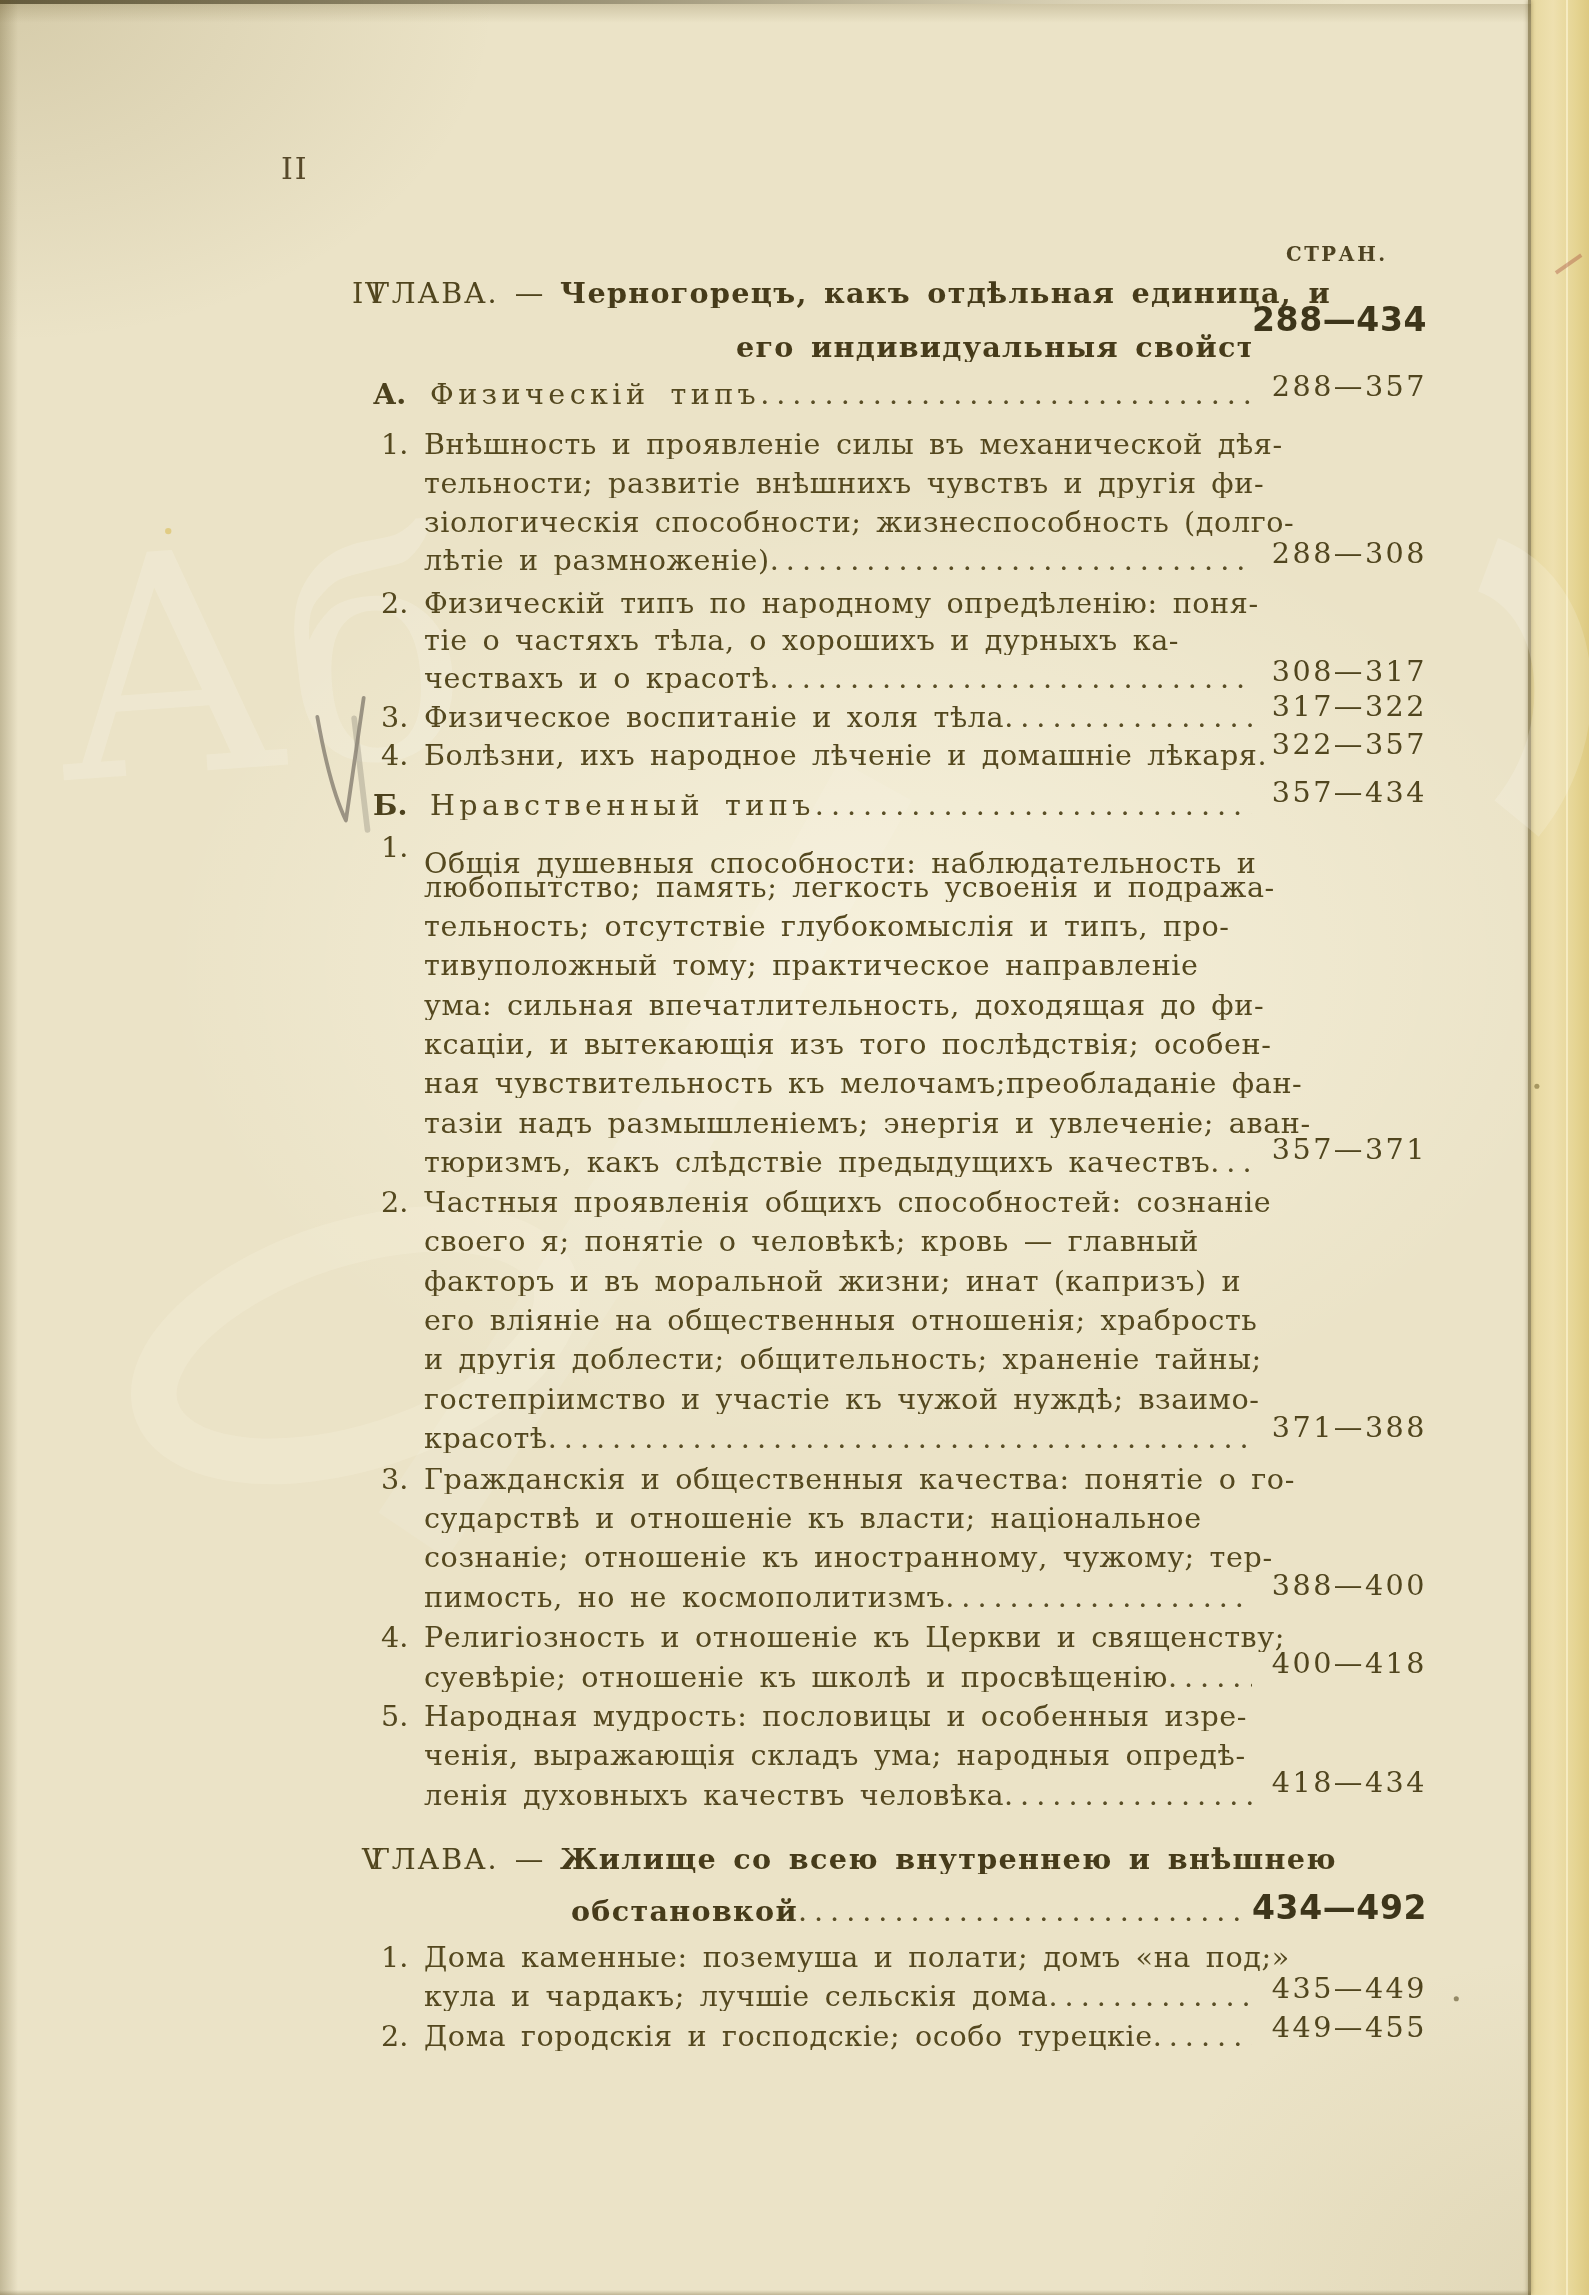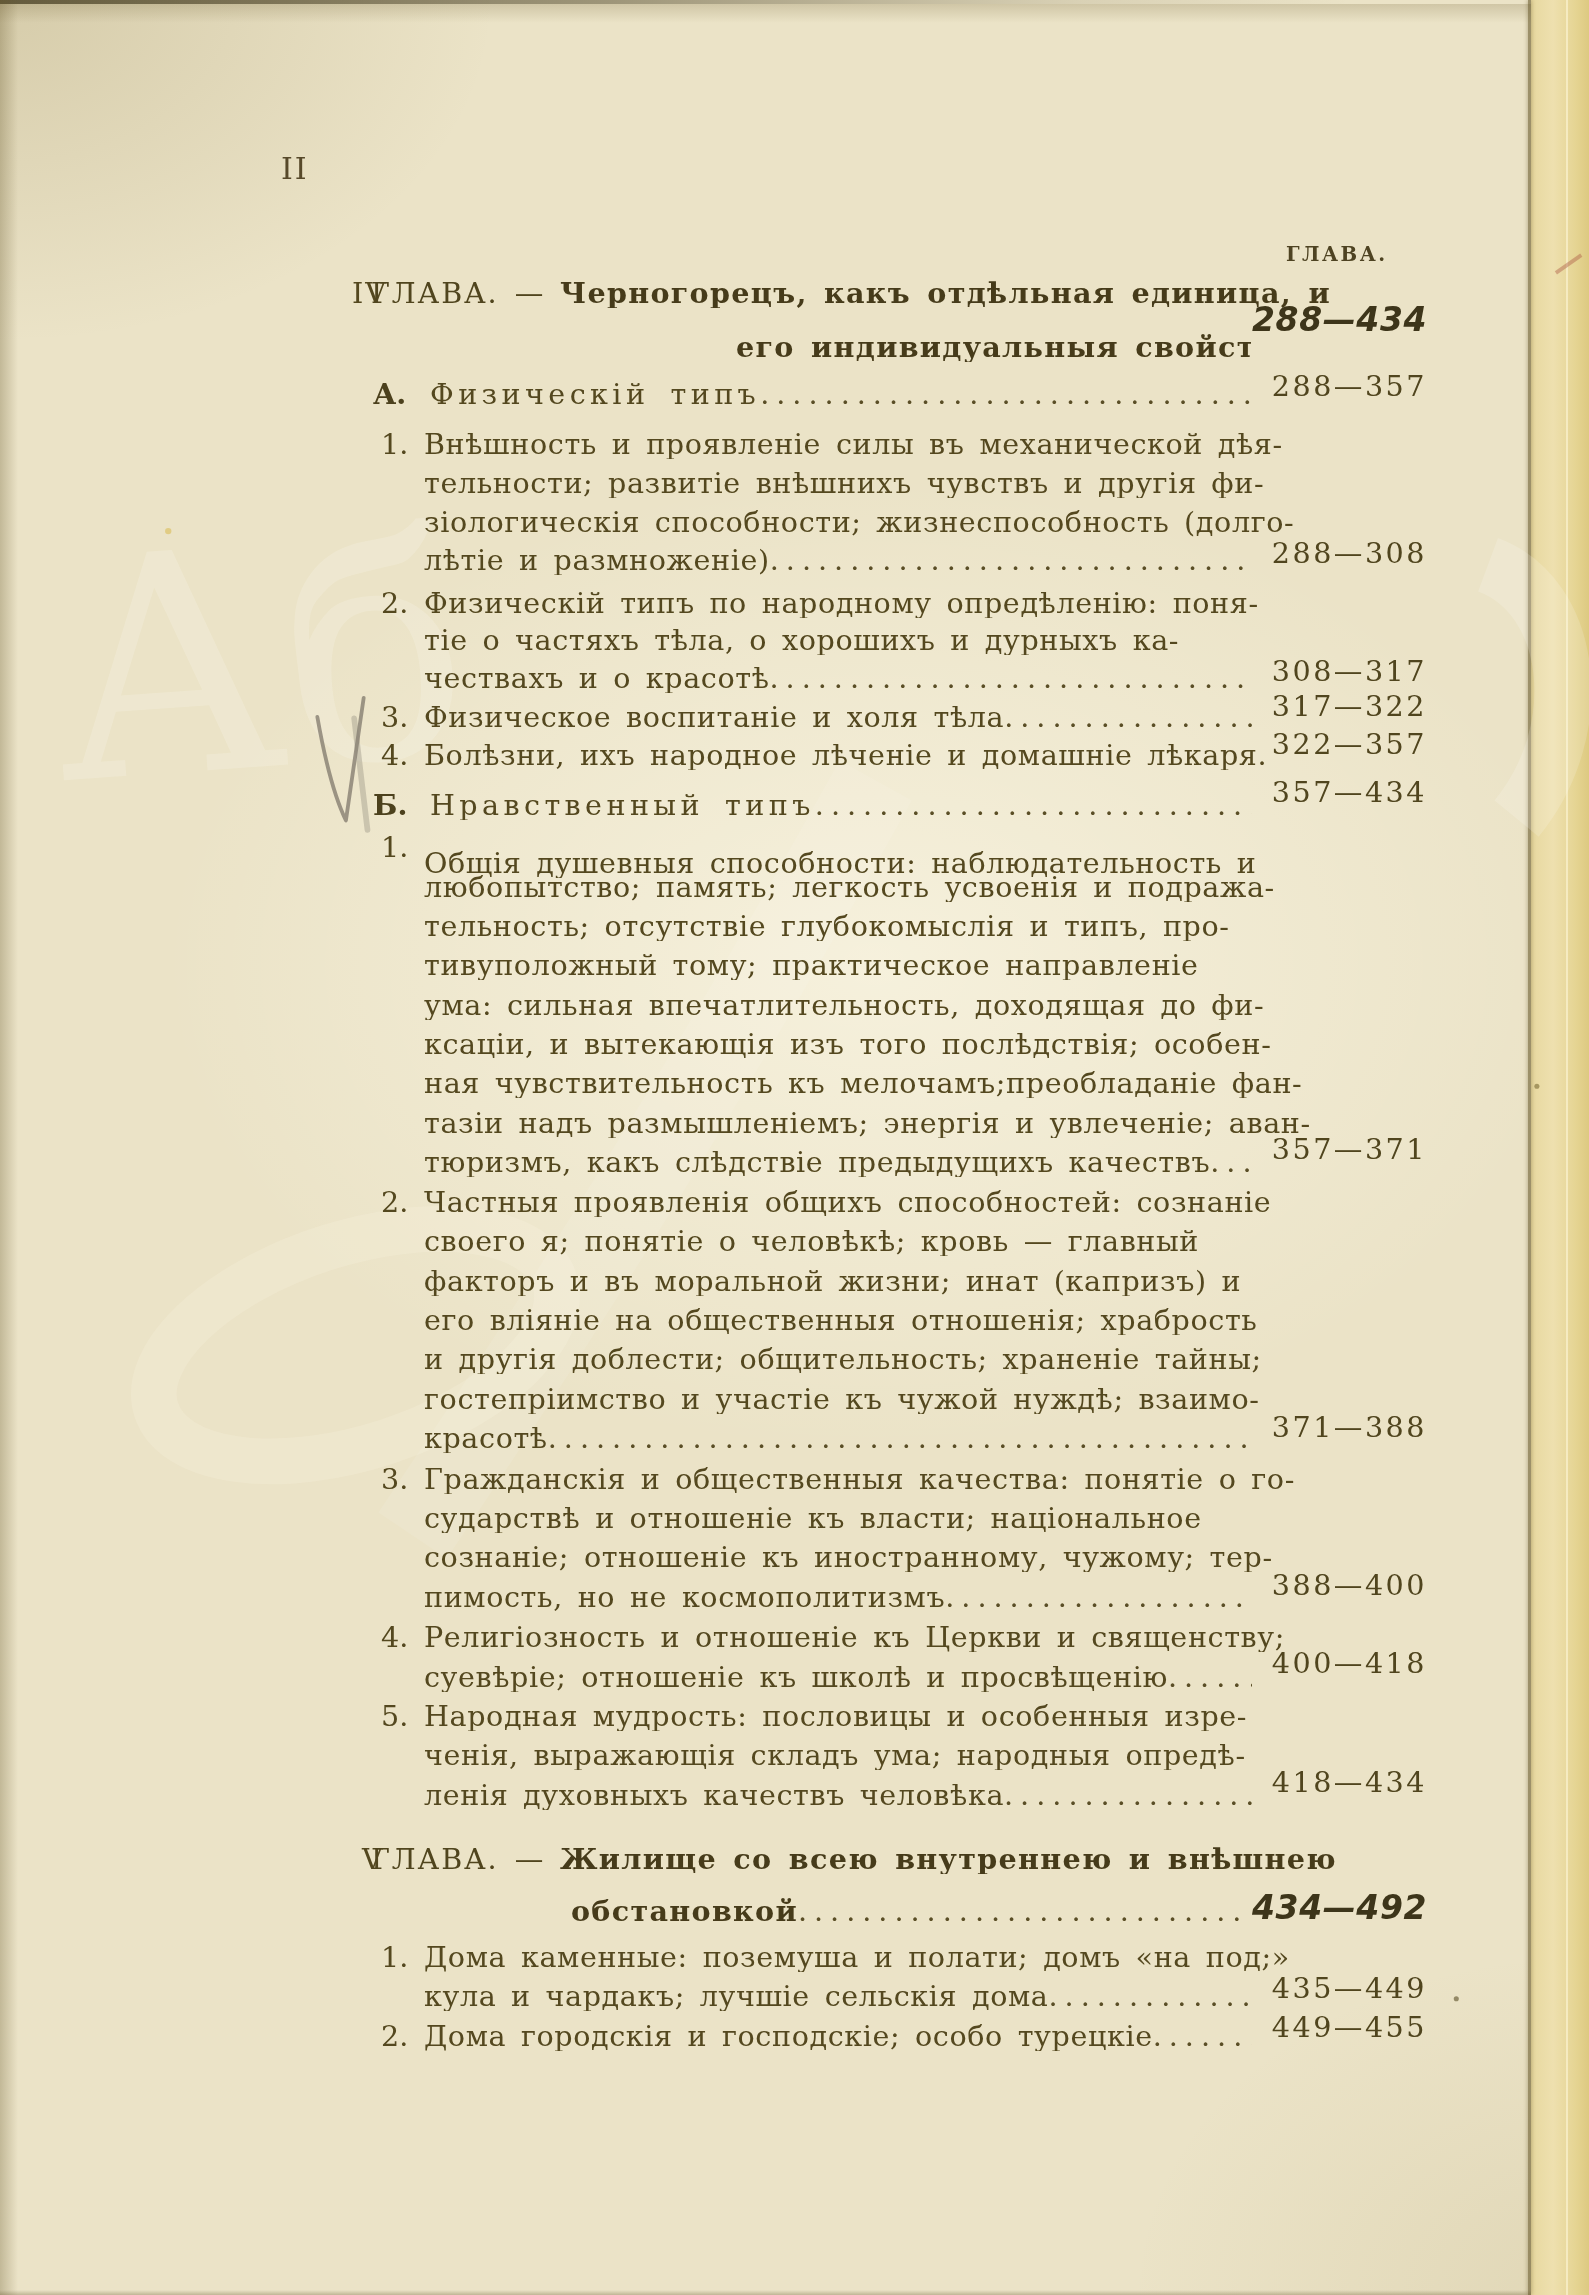--- a/index.html
+++ b/index.html
@@ -36,21 +36,21 @@
   .sec{letter-spacing:4.4px;word-spacing:7.6px;}
   .ch .t{font-weight:bold;letter-spacing:1.3px;color:#463b1a;}
   .ch-prefix{font-weight:normal;letter-spacing:1.9px;color:#50451e;}
   .label{position:absolute;font-size:28.6px;line-height:1;color:#54481f;white-space:nowrap;}
   .chapter-label{letter-spacing:1.9px;margin-left:43px;}
   .section-label{font-weight:bold;color:#4c411d;}
   .dots{letter-spacing:7px;color:#5a4e26;}
   .pages{position:absolute;left:1244px;width:183px;text-align:right;
     font-size:28.6px;line-height:1;letter-spacing:2.5px;color:#50451e;white-space:nowrap;}
   .pages.pbold{font-family:"DejaVu Sans", sans-serif;font-weight:bold;
-    font-size:33px;letter-spacing:0.6px;color:#3d351a;font-style:italic;}
+    font-size:33px;letter-spacing:0.6px;color:#3d351a;}
   .folio{position:absolute;left:281px;top:151px;font-size:30px;letter-spacing:1.9px;color:#57492a;}
   .col-header{position:absolute;left:1286px;top:243px;font-size:19.7px;font-weight:bold;
     letter-spacing:2.5px;color:#4e4322;}
   .overlay{position:absolute;left:0;top:0;pointer-events:none;}
 </style>
 </head>
 <body>
 
 <div class="scan">
 
@@ -75,21 +75,21 @@
     <circle cx="2295" cy="3150" r="4" fill="#5a4e26" opacity="0.6"></circle>
     <path d="M2452,430 L2492,402" stroke="#b0614a" stroke-width="6" opacity="0.45"></path>
   </svg>
 
   <svg class="overlay" width="1589" height="2295" viewBox="0 0 2504 3617">
     <path d="M500,1130 C512,1198 528,1258 545,1293 L573,1100" fill="none" stroke="#6e675c" stroke-width="6" stroke-linejoin="round" stroke-linecap="round" opacity="0.65"></path>
     <path d="M558,1132 C566,1202 574,1262 579,1308" fill="none" stroke="#8a8376" stroke-width="9" stroke-linecap="round" opacity="0.35"></path>
   </svg>
 
   <div class="folio">II</div>
-  <div class="col-header">ГЛАВА.</div>
+  <div class="col-header">СТРАН.</div>
 
   <div id="toc">
       <div>
         <div class="label chapter-label" style="left: 309px; top: 279px;">IV</div>
         <div class="line ch" style="left: 371px; top: 279px;"><span class="ch-prefix">ГЛАВА. —</span> <span class="t">Черногорецъ, какъ отдѣльная единица, и</span></div>
         <div class="line ch" style="left: 736px; top: 333px; width: 515px;"><span class="t">его индивидуальныя свойства</span></div>
         <div class="pages pbold" style="top: 303px;">288—434</div>
       </div>
       <div>
         <div class="label section-label" style="left: 373px; top: 380px;">А.</div>

